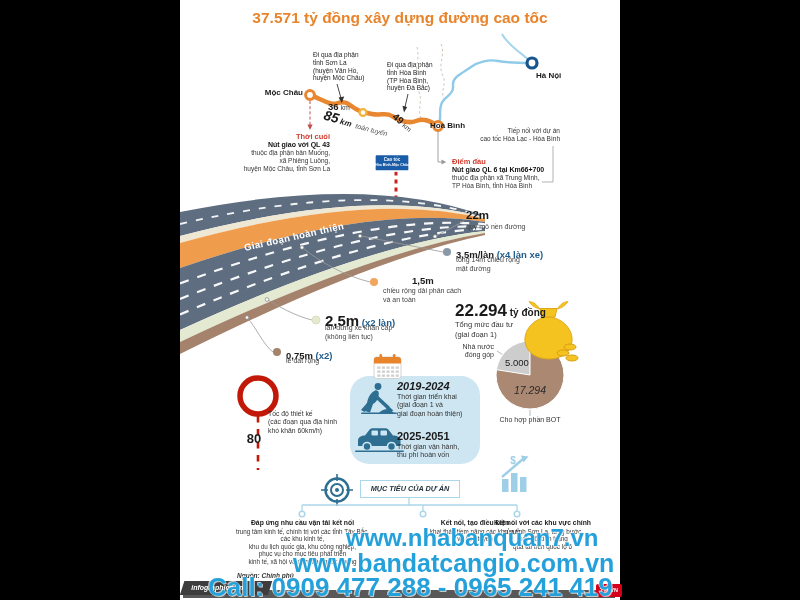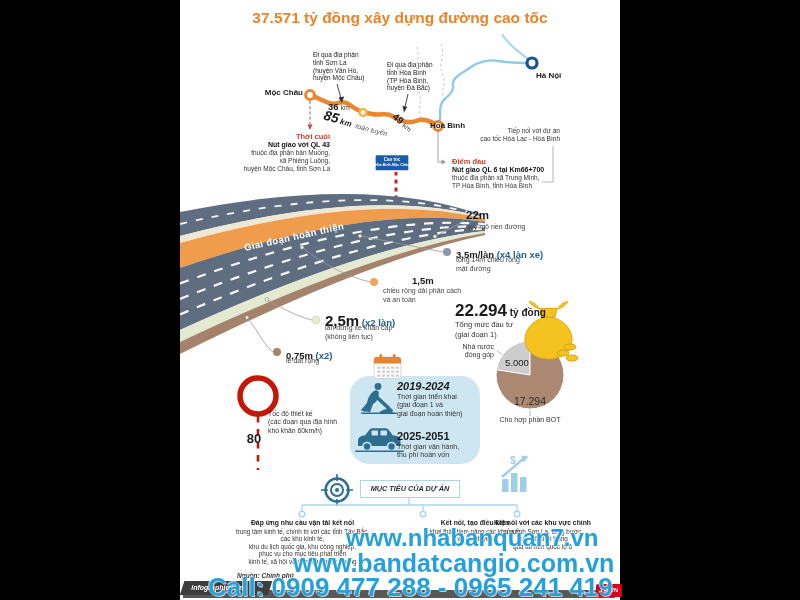--- a/index.html
+++ b/index.html
@@ -247,21 +247,21 @@
   <div class="t" style="left:275px;top:301px;">
     <span class="b" style="font-size:17px;">22.294</span><span class="b" style="font-size:10px;"> </span><span class="b" style="font-size:10px;">tỷ đồng</span>
   </div>
   <div class="t" style="left:275px;top:321px;font-size:7.5px;color:#333;">Tổng mức đầu tư</div>
   <div class="t" style="left:275px;top:330.5px;font-size:7.5px;color:#333;">(giai đoạn 1)</div>
   <div class="t r" style="left:252px;top:343px;width:62px;font-size:7px;color:#333;">
     <div>Nhà nước</div>
         <div>đóng góp</div>
   </div>
   <div class="t c" style="left:319px;top:357px;width:36px;font-size:9.5px;">5.000</div>
-  <div class="t c" style="left:326px;top:395px;width:48px;font-size:10.5px;color:#2b2b2b;">17.294</div>
+  <div class="t c" style="left:326px;top:384px;width:48px;font-size:10.5px;color:#2b2b2b;font-style:italic;">17.294</div>
   <div class="t c" style="left:304px;top:416px;width:92px;font-size:7px;color:#333;">Cho hợp phần BOT</div>
 
   <div class="t c b" style="left:56px;top:387px;width:36px;font-size:13px;margin-top:44px;">80</div>
   <div class="t" style="left:88px;top:410px;font-size:6.8px;line-height:8.4px;color:#333;">
     <div>Tốc độ thiết kế</div>
         <div>(các đoạn qua địa hình</div>
         <div>khó khăn 60km/h)</div>
   </div>
 
   <div class="t b" style="left:217px;top:380px;font-size:11px;font-style:italic;">2019-2024</div>

